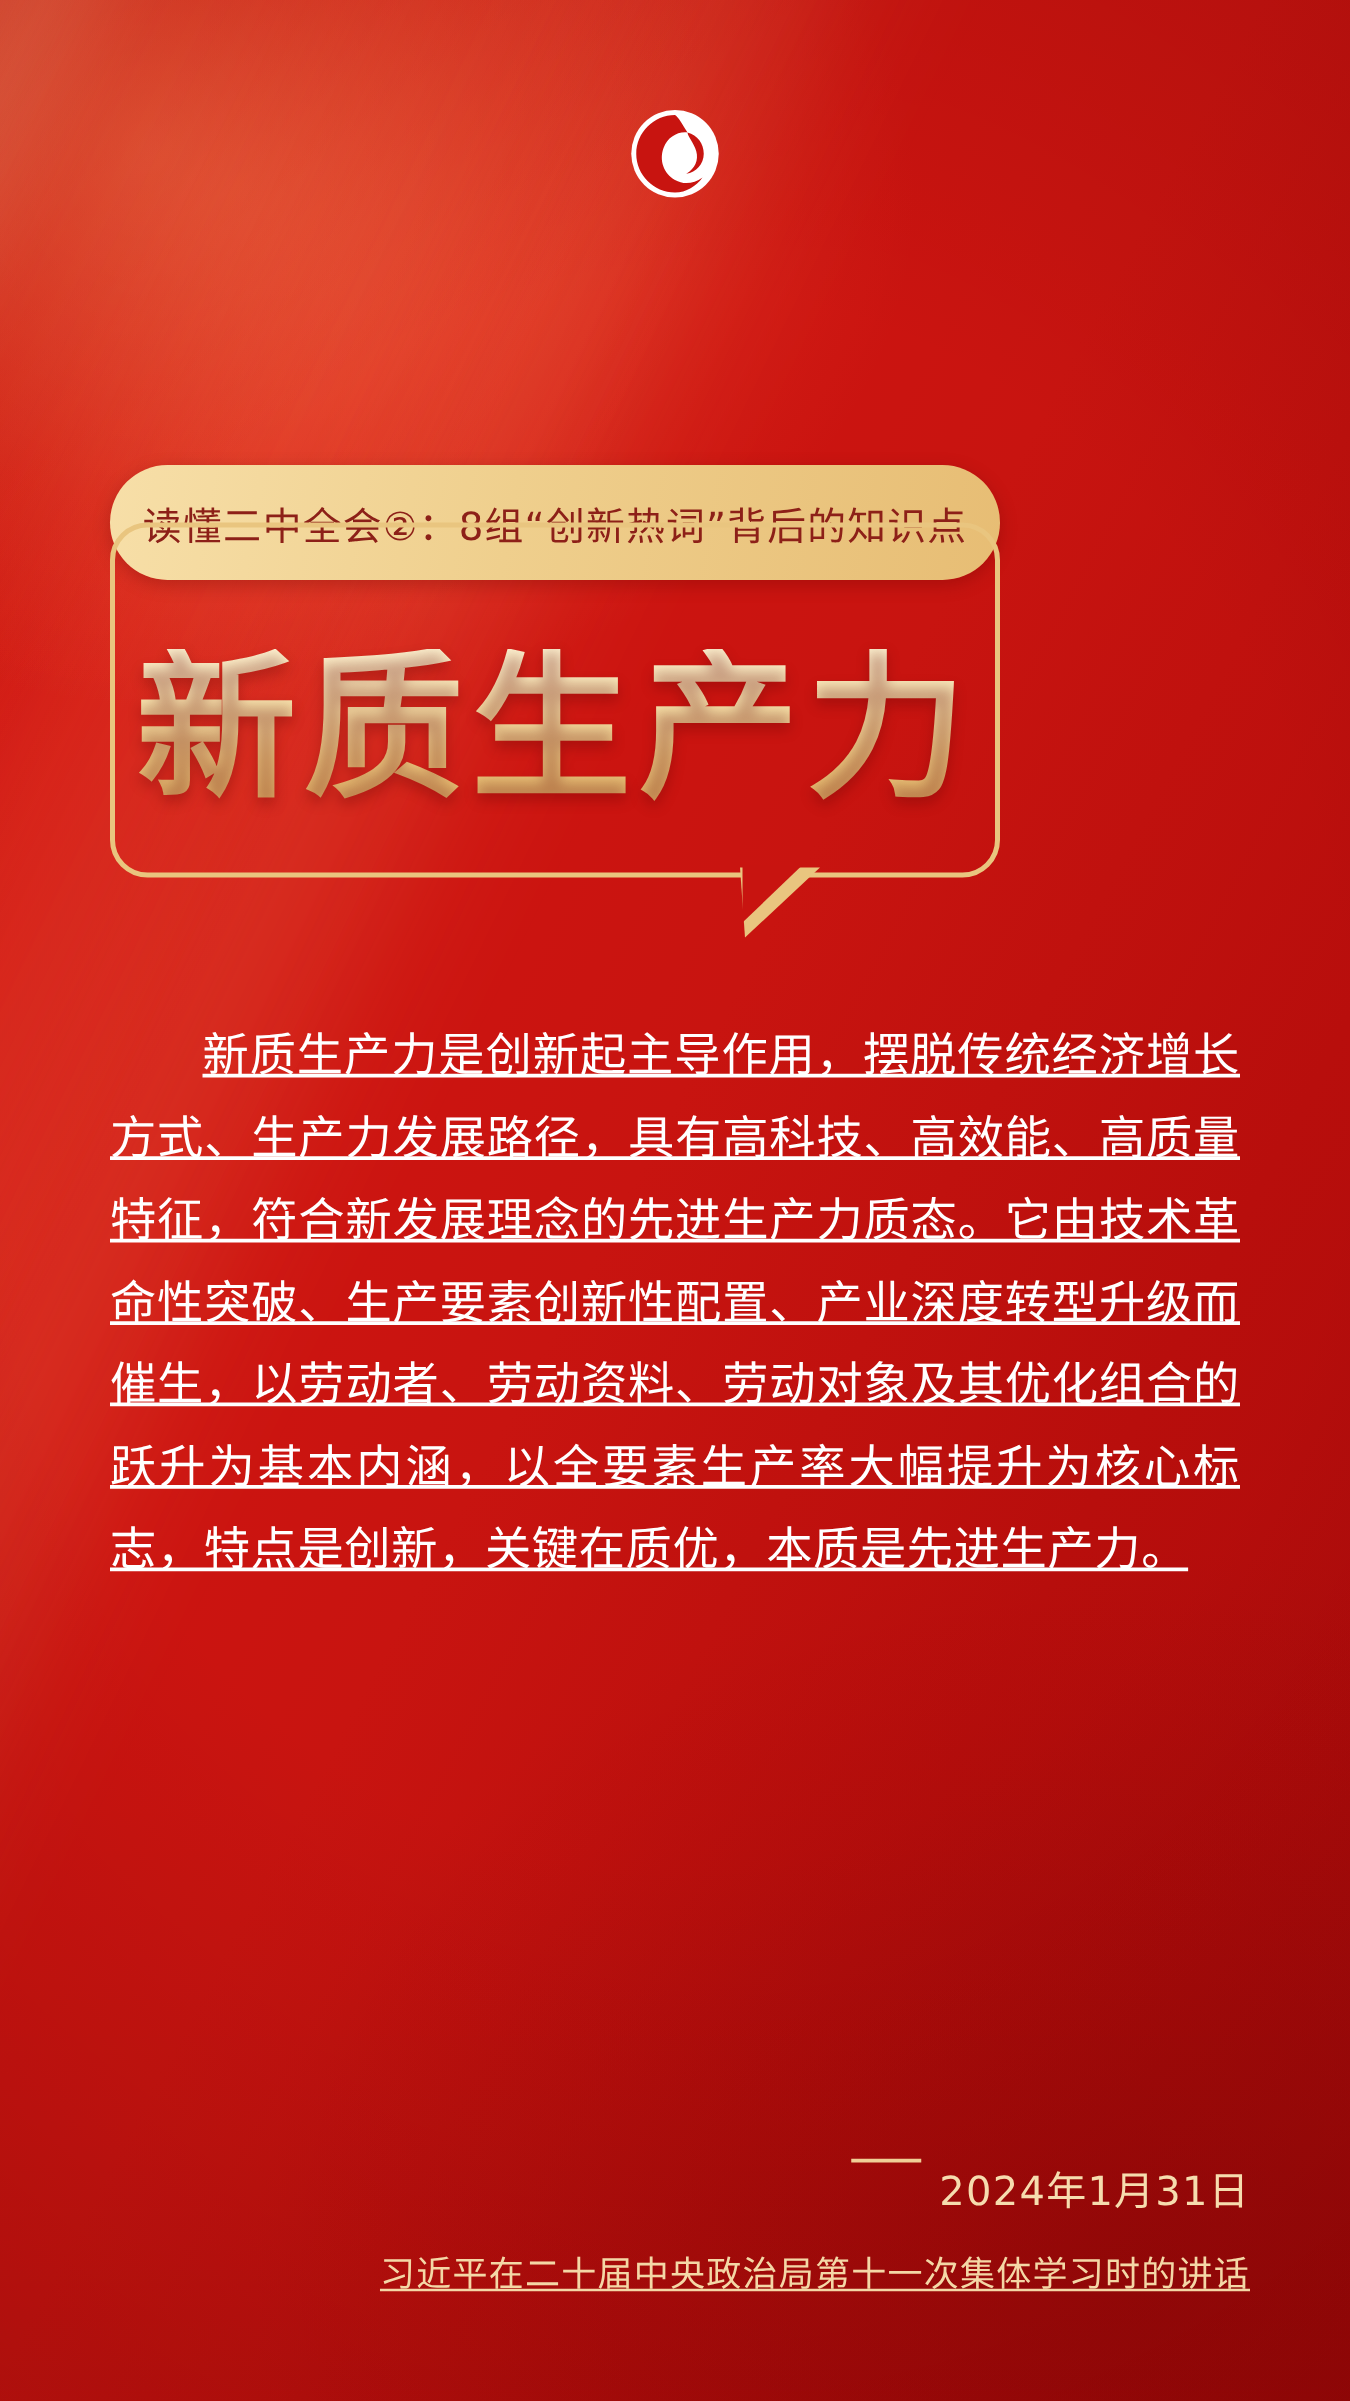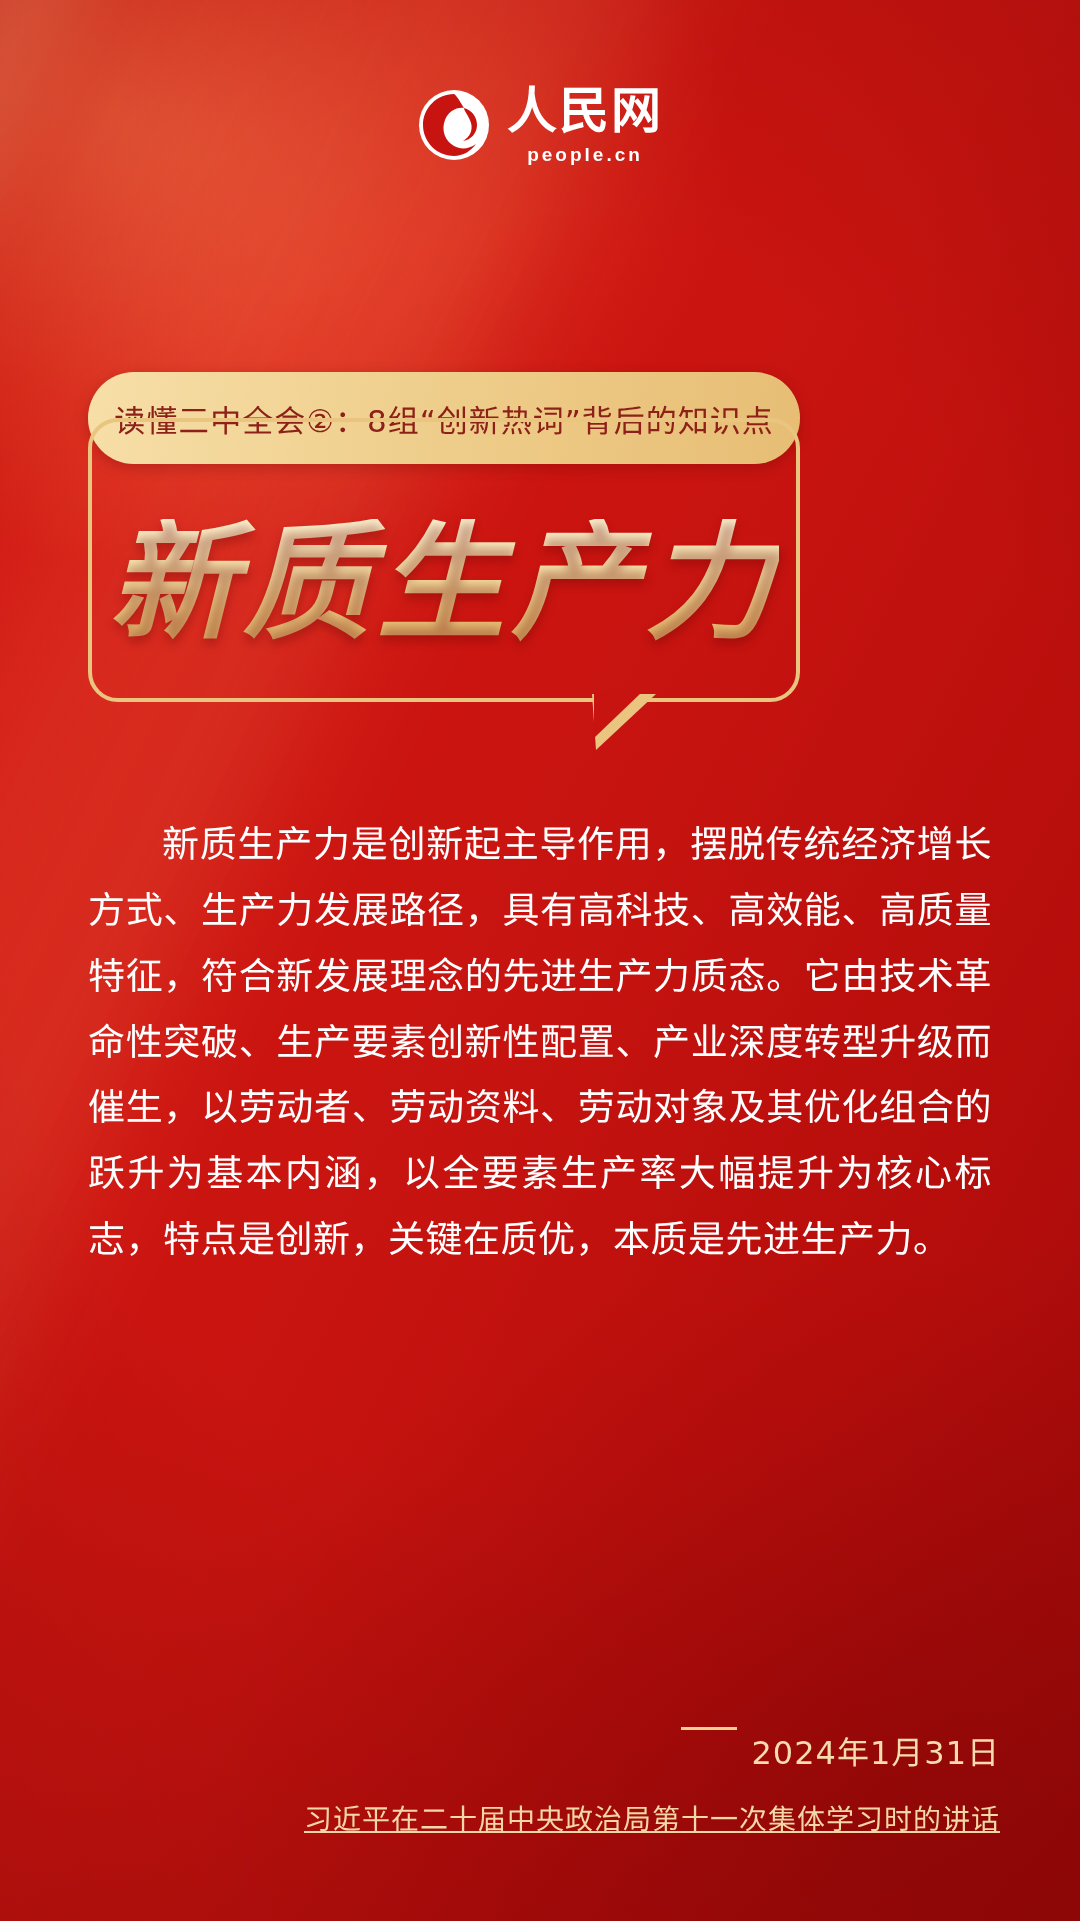--- a/index.html
+++ b/index.html
@@ -162,36 +162,36 @@
     font-size: 128px;
     font-weight: bold;
     letter-spacing: 6px;
     line-height: 1;
     background: linear-gradient(180deg, #fdf1cf 0%, #f6dfa6 38%, #ecc77f 70%, #e0b065 100%);
     -webkit-background-clip: text;
     background-clip: text;
     color: transparent;
     text-shadow: 0 6px 10px rgba(100,6,6,0.32);
     white-space: nowrap;
-    font-style: italic;
   }
 
   
   .body-copy {
     position: absolute;
     left: 88px;
     top: 775px;
     width: 904px;
     font-family: "DejaVu Sans", "Liberation Sans", sans-serif;
     font-size: 37px;
     line-height: 1.78;
     color: #ffffff;
     text-indent: 2em;
     text-align: justify;
     letter-spacing: 0.5px;
+    text-decoration: underline;
   }
 
   
   .footer {
     position: absolute;
     right: 80px;
     bottom: 84px;
     text-align: right;
     font-family: "DejaVu Sans", "Liberation Sans", sans-serif;
     color: #f3d7a4;
@@ -230,24 +230,20 @@
   <div class="ribbon r4"></div>
   <div class="vig"></div>
 
   <div class="logo">
     <span class="logo-mark">
       <svg width="74" height="74" viewBox="0 0 74 74" aria-hidden="true">
         <circle cx="37" cy="37" r="35" fill="#ffffff"></circle>
         <path d="M37 6 C20 6 6 20 6 37 C6 54 20 68 37 68 C46 68 54 63 59 56 C52 61 44 62 37 58 C28 53 24 42 28 32 C31 24 39 19 47 20 C42 12 40 8 37 6 Z" fill="#c81410"></path>
         <path d="M47 20 C55 22 60 29 60 37 C60 45 54 52 46 53 C53 49 56 42 54 35 C52 28 47 23 47 20 Z" fill="#c81410"></path>
       </svg>
-    </span>
-    <span class="logo-text">
-      <span class="logo-cn">人民网</span>
-      <span class="logo-en">people.cn</span>
     </span>
   </div>
 
   <div class="card">
     <div class="card-head">
       <span class="card-head-text">读懂三中全会②：8组“创新热词”背后的知识点</span>
     </div>
     <div class="card-body">
       <span class="headline">新质生产力</span>
       <span class="tail"></span>

